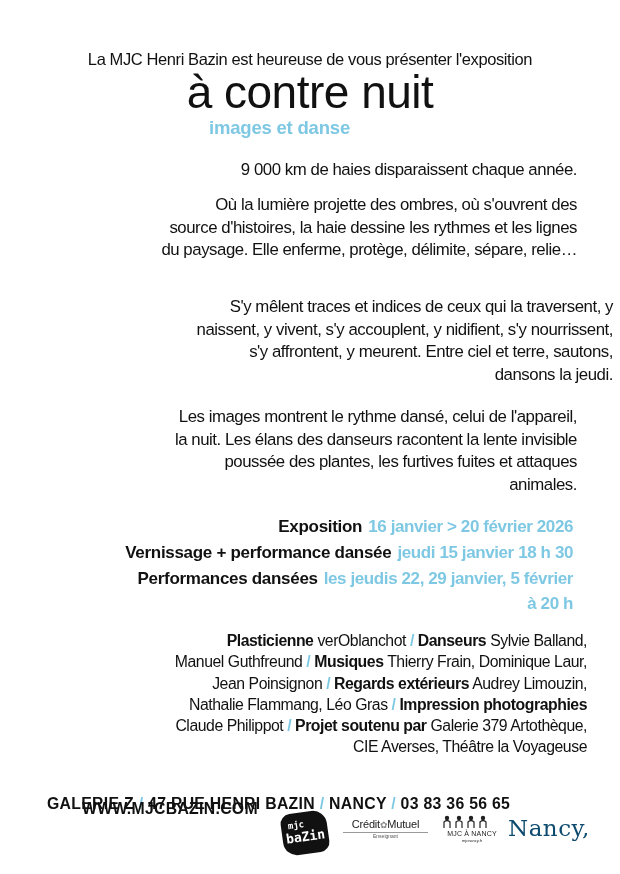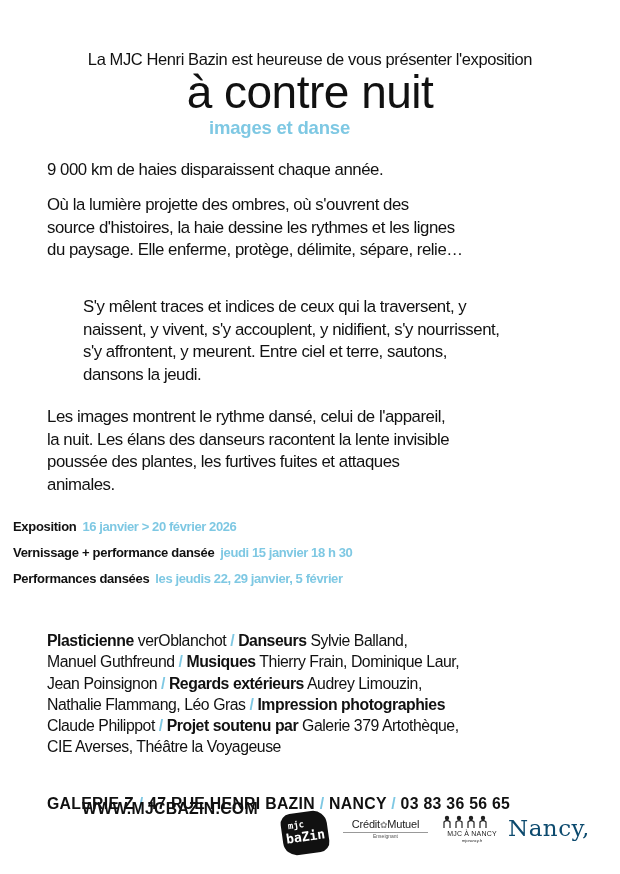--- a/index.html
+++ b/index.html
@@ -8,21 +8,21 @@
       background: #ffffff;
     }
     body {
       width: 620px;
       height: 874px;
       position: relative;
       overflow: hidden;
       font-family: "Liberation Sans", sans-serif;
       color: #111111;
     }
-    .abs { position: absolute; }
+    .abs { position: absolute; text-align: right; }
 
     .intro {
       left: 0; width: 620px; top: 33px;
       text-align: center;
       font-size: 16.5px;
       letter-spacing: -0.4px;
       font-weight: normal;
       color: #111;
       margin-top: 17px;
     }
@@ -52,21 +52,21 @@
       color: #111;
     }
     .p1 { top: 159px; }
     .p2 { top: 194px; }
     .p3 { top: 296px; margin-left: 36px; }
     .p4 { top: 406px; }
     .body-text .line { display: block; white-space: nowrap; }
 
     .schedule {
       right: 47px; width: 560px;
-      font-size: 13px;
+      font-size: 17px;
       line-height: 25px;
       letter-spacing: -0.3px;
     }
     .schedule .row { display: block; white-space: nowrap; }
     .schedule .label { font-weight: bold; color: #111; }
     .schedule .value { font-weight: bold; color: #7ec8e3; margin-left: 6px; letter-spacing: -0.4px; }
     .sch1 { top: 514px; }
     .sch2 { top: 540px; }
     .sch3 { top: 566px; }
     .sch3 .row2 { display: block; }
@@ -210,20 +210,23 @@
   </span>
 </div>
 <div class="abs schedule sch2">
   <span class="row">
     <span class="label">Vernissage + performance dansée</span><span class="value">jeudi 15 janvier 18 h 30</span>
   </span>
 </div>
 <div class="abs schedule sch3">
   <span class="row">
     <span class="label">Performances dansées</span><span class="value">les jeudis 22, 29 janvier, 5 février</span>
+  </span>
+  <span class="row row2">
+    <span class="value">à 20 h</span>
   </span>
 </div>
 
 <div class="abs credits">
   <span class="line">
     <b>Plasticienne</b><span> verOblanchot </span><span class="sep">/</span><b> Danseurs</b><span> Sylvie Balland,</span>
   </span>
   <span class="line">
     <span>Manuel Guthfreund </span><span class="sep">/</span><b> Musiques</b><span> Thierry Frain, Dominique Laur,</span>
   </span>

